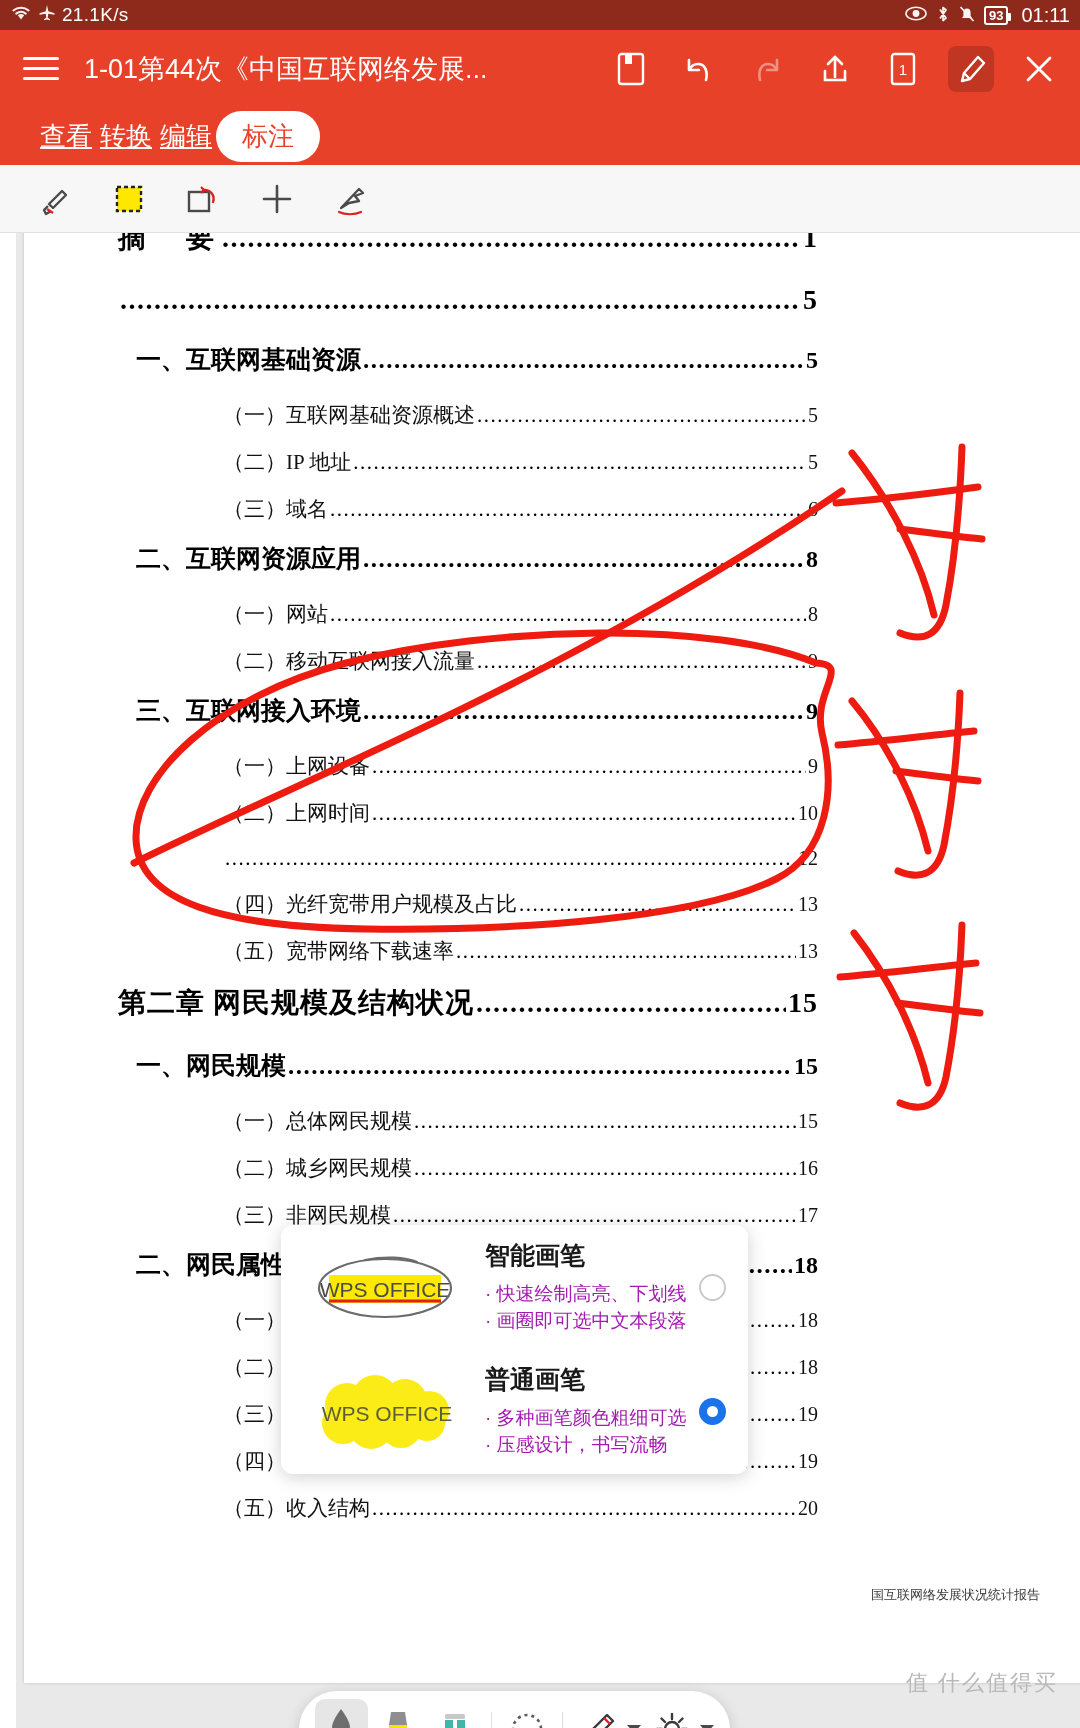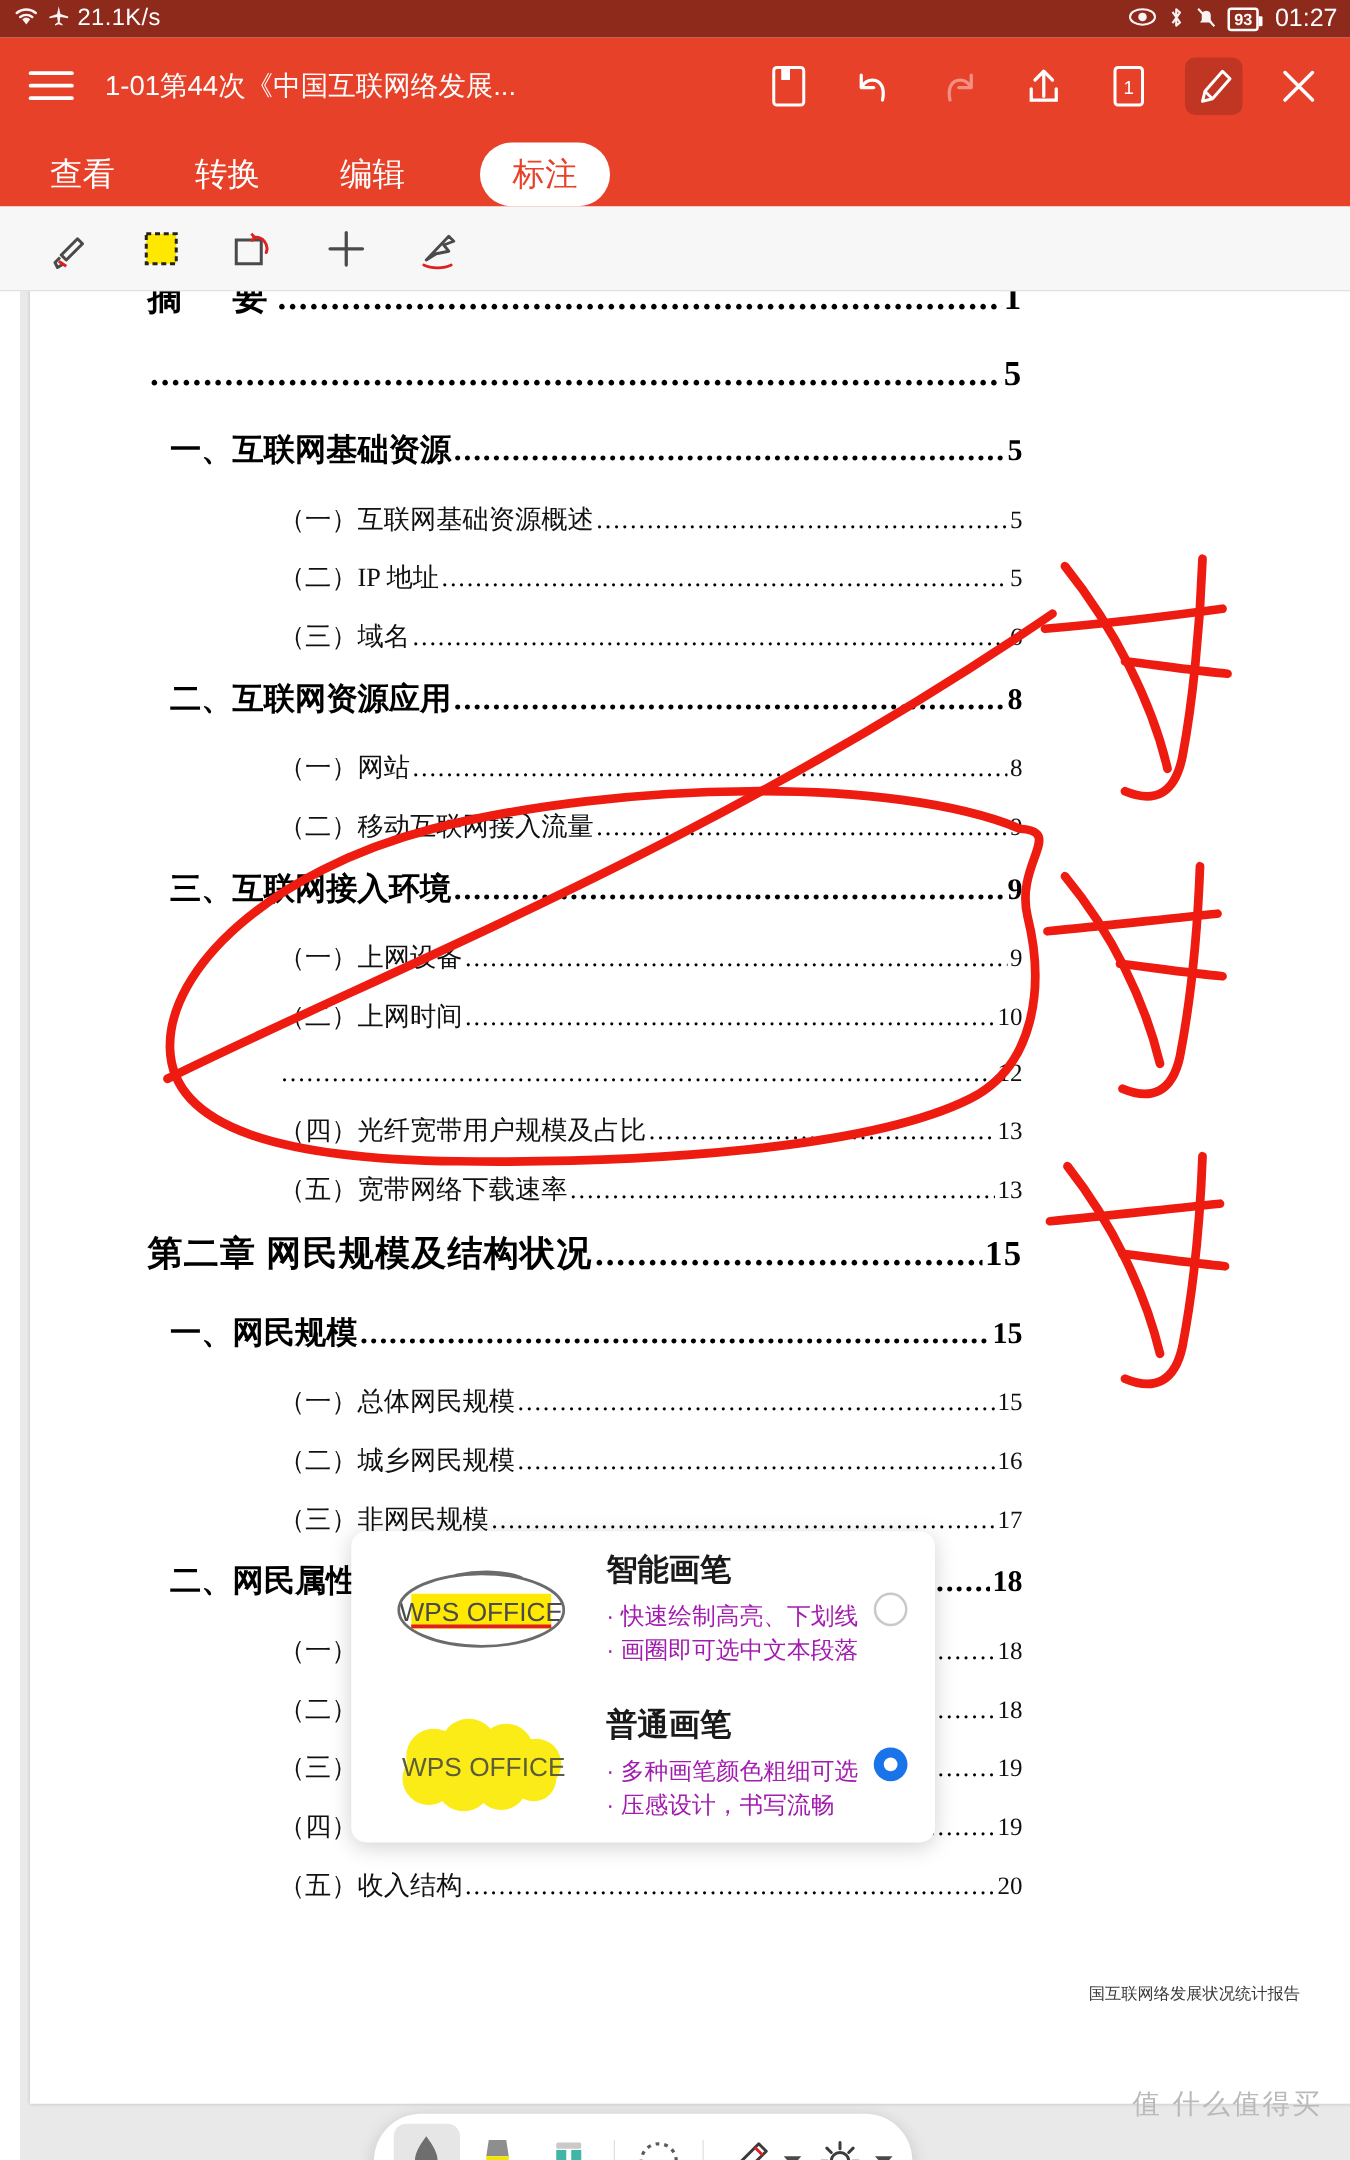--- a/index.html
+++ b/index.html
@@ -29,29 +29,29 @@
   .clock{font-size:20px;}
 
   
   #apptop{background:#e8412a;color:#fff;position:relative;z-index:35;}
   #titlerow{height:77px;display:flex;align-items:center;padding:0 18px;}
   #hamburger{width:52px;height:52px;display:flex;flex-direction:column;justify-content:center;gap:7px;padding:0 5px;}
   #hamburger i{display:block;height:3px;background:#fff;border-radius:2px;}
   #hamburger i:nth-child(1){width:36px;}
   #hamburger i:nth-child(2){width:36px;}
   #hamburger i:nth-child(3){width:36px;}
-  #doctitle{font-size:22px;margin-left:14px;white-space:nowrap;overflow:hidden;max-width:420px;}
+  #doctitle{font-size:27px;margin-left:14px;white-space:nowrap;overflow:hidden;max-width:420px;}
   #headicons{margin-left:auto;display:flex;align-items:center;gap:22px;}
   .hicon{width:46px;height:46px;display:flex;align-items:center;justify-content:center;border-radius:8px;}
   .hicon svg{display:block;}
   .hicon.active{background:rgba(0,0,0,.17);}
   .hicon.dim{opacity:.42;}
 
   
-  #tabs{height:58px;display:flex;align-items:flex-end;padding:0 36px;gap:56px;}
+  #tabs{height:58px;display:flex;align-items:center;padding:0 36px;text-decoration:underline;}
   .tab{font-size:26px;color:#fff;padding:8px 4px;}
   .tab.sel{background:#fff;color:#e8412a;border-radius:26px;padding:8px 26px;font-weight:500;}
 
   
   #anntoolbar{
     height:68px;background:#f7f7f7;border-bottom:1px solid #e2e2e2;
     display:flex;align-items:center;padding-left:18px;gap:0;position:relative;z-index:30;
   }
   .atool{width:74px;height:60px;display:flex;align-items:center;justify-content:center;}
 
@@ -156,21 +156,21 @@
           <path d="M4 4.5L10 13 7 15.5V2.5L10 5 4 13.5" stroke="#fff" stroke-width="1.7" fill="none" stroke-linejoin="round"></path>
         </svg>
     </span>
     <span class="sb-ico">
       <svg width="16" height="18" viewBox="0 0 16 18">
           <path d="M3 13h10l-1.4-2.1V7.4A3.8 3.8 0 0 0 8 3.6 3.8 3.8 0 0 0 4.4 7.4v3.5z" fill="#fff"></path>
           <path d="M1.5 2L14.5 16" stroke="#fff" stroke-width="1.7"></path>
         </svg>
     </span>
     <span class="batt">93</span>
-    <span class="clock">01:27</span>
+    <span class="clock">01:11</span>
   </div>
 </div>
 
 <div id="apptop">
   <div id="titlerow">
     <div id="hamburger">
         <i></i>
         <i></i>
         <i></i>
       </div>

